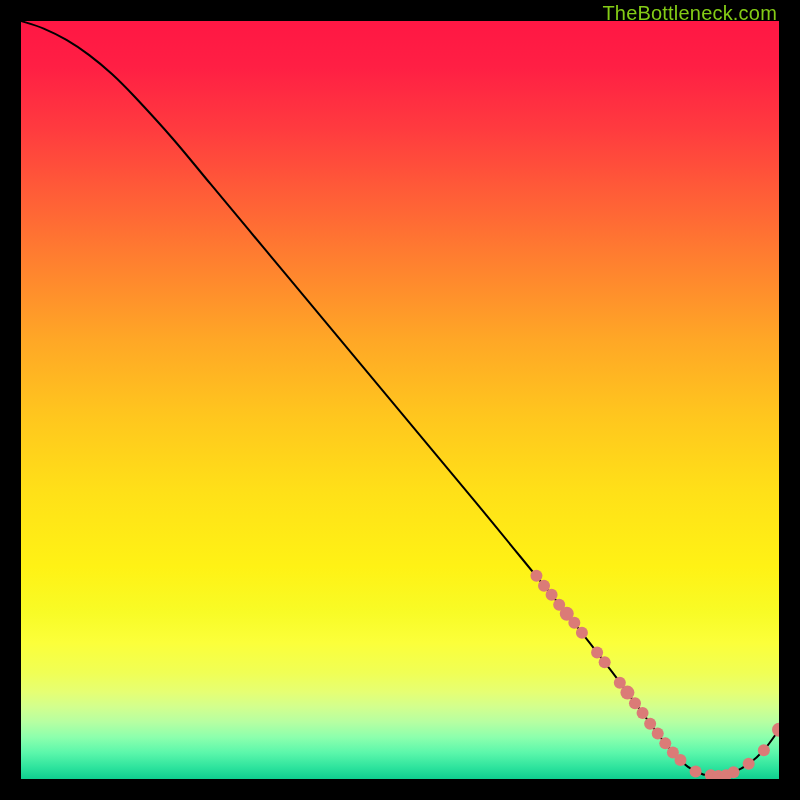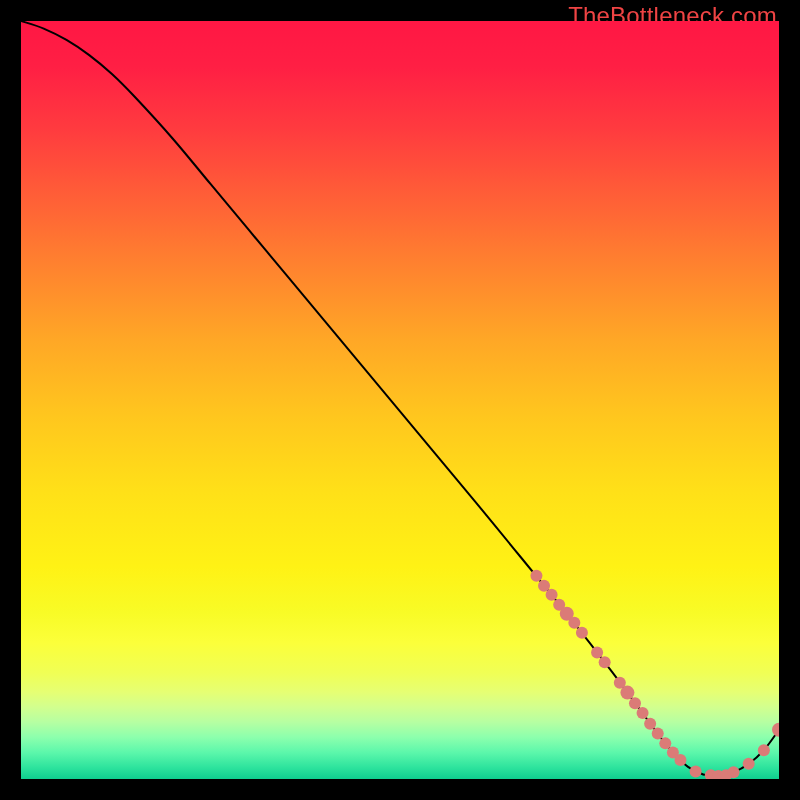--- a/index.html
+++ b/index.html
@@ -22,22 +22,22 @@
     top: 21px;
     width: 758px;
     height: 758px;
     overflow: hidden;
   }
   .attrib {
     position: absolute;
     top: 2px;
     right: 23px;
     font-family: Arial, Helvetica, sans-serif;
-    font-size: 24px;
-    color: #ef4444;
+    font-size: 20px;
+    color: #84cc16;
     letter-spacing: 0.2px;
   }
 </style>
 </head>
 <body>
 
 <div class="stage">
   <div class="attrib">TheBottleneck.com</div>
   <div class="plot">
     <svg id="svg" width="758" height="758" viewBox="0 0 758 758">

